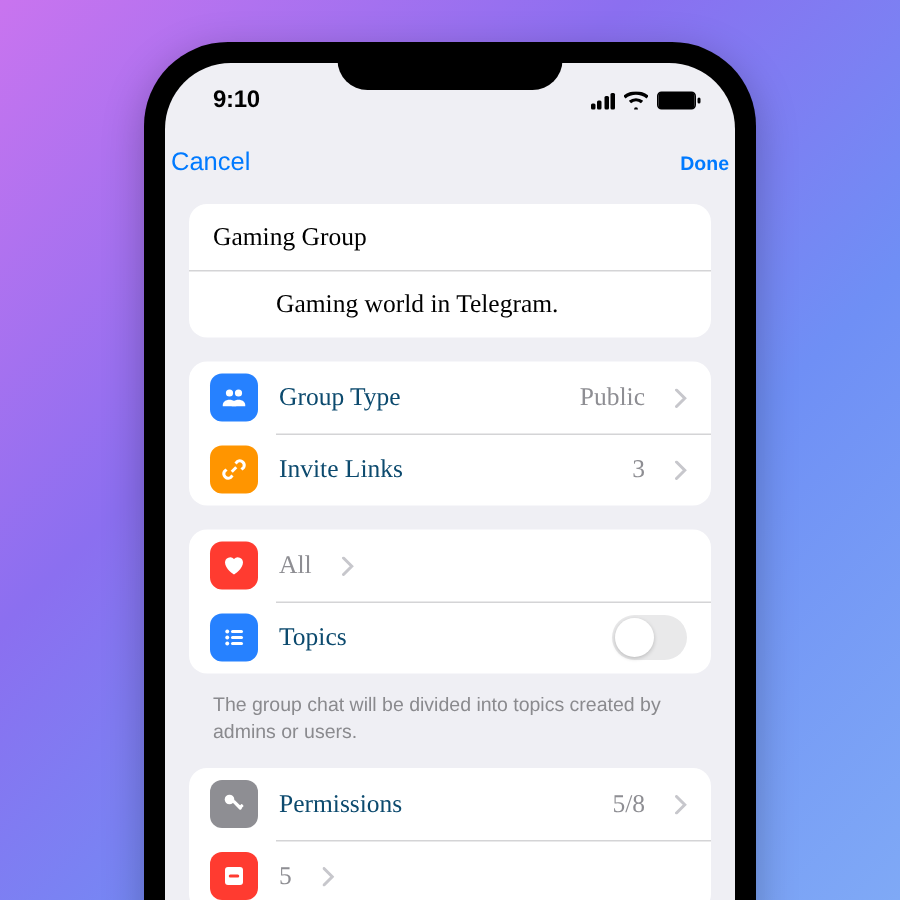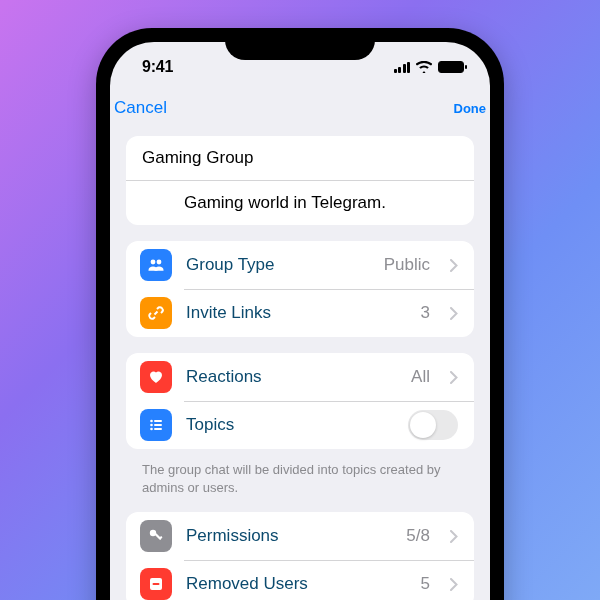--- a/index.html
+++ b/index.html
@@ -72,20 +72,21 @@
   }
   .nav-title { font-weight: 600; font-size: 17px; }
   .nav-cancel { color: #007aff; font-size: 17px; }
   .nav-done { color: #007aff; font-size: 13px; font-weight: 700; }
   .content { padding: 6px 16px 0; }
   .card {
     background: #fff;
     border-radius: 12px;
     overflow: hidden;
     margin-bottom: 16px;
+    font-family: Liberation Serif, serif;
   }
   .inputrow {
     padding: 12px 16px;
     font-size: 17px;
     color: #000;
     border-bottom: 0.5px solid rgba(60,60,67,0.22);
   }
   .inputrow:last-child { border-bottom: none; margin-left: 42px; }
   .row {
     display: flex;
@@ -138,21 +139,21 @@
   .ic-blue2 { background:#2681ff; }
 </style>
 </head>
 <body>
 
 <div class="phone">
   <div class="notch"></div>
   <div class="screen">
 
     <div class="statusbar">
-      <div class="sb-left">9:41</div>
+      <div class="sb-left">9:10</div>
       <div class="sb-right">
         <div class="cell-bars">
             <span></span>
             <span></span>
             <span></span>
             <span></span>
           </div>
         <svg class="wifi-icon" viewBox="0 0 16 12">
             <path d="M8 10.5a1.3 1.3 0 100 2.6 1.3 1.3 0 000-2.6zm-3.3-2.7a5.3 5.3 0 016.6 0l1.5-1.6a7.5 7.5 0 00-9.6 0zM1 4.6a11 11 0 0114 0l1.5-1.7a13.2 13.2 0 00-17 0z" fill="#000"></path>
           </svg>
@@ -210,21 +211,20 @@
         </div>
       </div>
 
       <div class="card">
         <div class="row row-divider">
           <div class="row-icon ic-red">
             <svg width="20" height="20" viewBox="0 0 20 20" fill="#fff">
                 <path d="M10 16s-6-3.7-6-8a3.5 3.5 0 016-2.4A3.5 3.5 0 0116 8c0 4.3-6 8-6 8z"></path>
               </svg>
           </div>
-          <span class="row-label">Reactions</span>
           <span class="row-value">All</span>
           <span class="chevron">
               <svg width="8" height="13" viewBox="0 0 8 13">
                 <path d="M1 1l5.5 5.5L1 12" stroke="#c7c7cc" stroke-width="2" fill="none" stroke-linecap="round"></path>
               </svg>
             </span>
         </div>
         <div class="row">
           <div class="row-icon ic-blue2">
             <svg width="20" height="20" viewBox="0 0 20 20" fill="#fff">
@@ -262,21 +262,20 @@
               </svg>
             </span>
         </div>
         <div class="row">
           <div class="row-icon ic-redsq">
             <svg width="20" height="20" viewBox="0 0 20 20">
                 <rect x="4" y="4" width="12" height="12" rx="2" fill="#fff"></rect>
                 <rect x="6.5" y="9" width="7" height="2" rx="1" fill="#ff3b30"></rect>
               </svg>
           </div>
-          <span class="row-label">Removed Users</span>
           <span class="row-value">5</span>
           <span class="chevron">
               <svg width="8" height="13" viewBox="0 0 8 13">
                 <path d="M1 1l5.5 5.5L1 12" stroke="#c7c7cc" stroke-width="2" fill="none" stroke-linecap="round"></path>
               </svg>
             </span>
         </div>
       </div>
 
     </div>

